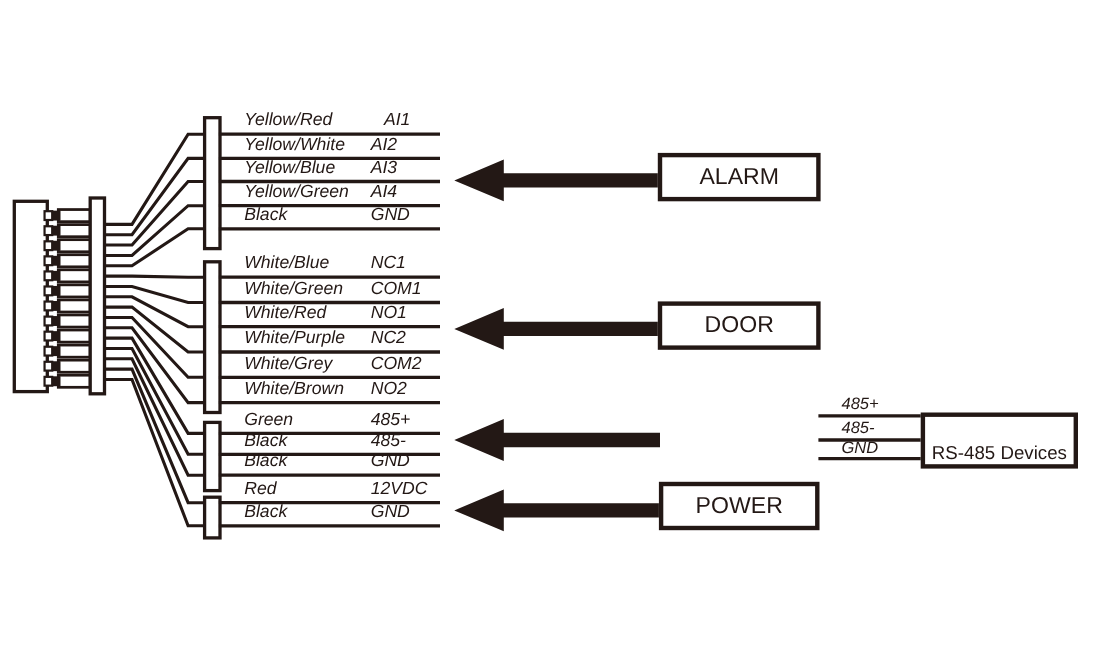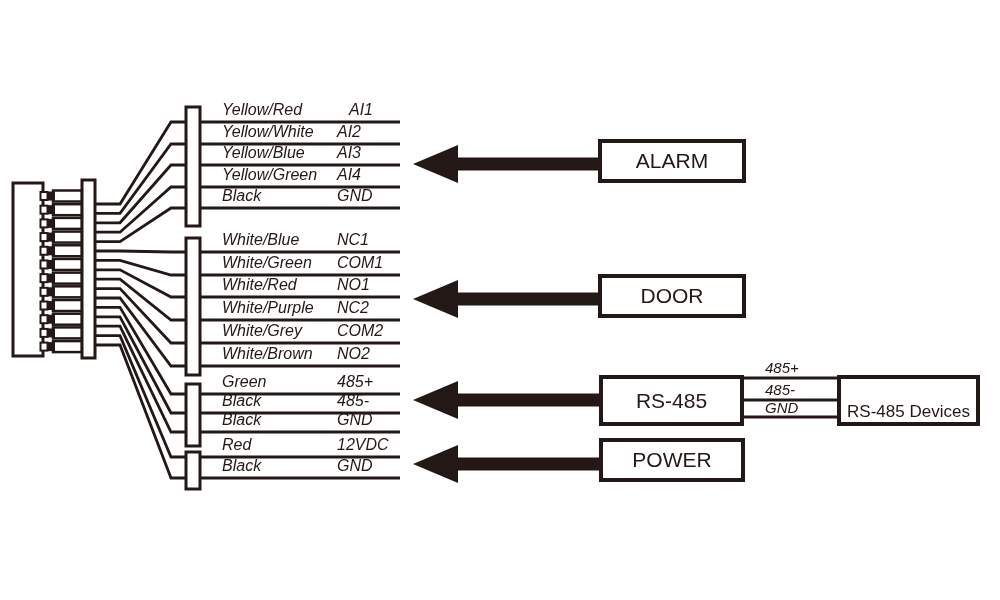--- a/index.html
+++ b/index.html
@@ -164,23 +164,20 @@
   <div class="wl" style="left:337px;top:436px">12VDC</div>
   <div class="wl" style="left:222px;top:457px">Black</div>
   <div class="wl" style="left:337px;top:457px">GND</div>
 
   <div class="box" style="left:598px;top:139px;width:148px;height:44px">
     <span>ALARM</span>
   </div>
   <div class="box" style="left:598px;top:274px;width:148px;height:44px">
     <span>DOOR</span>
   </div>
-  <div class="box" style="left:599px;top:375px;width:145px;height:51px">
-    <span>RS-485</span>
-  </div>
   <div class="box" style="left:599px;top:438px;width:146px;height:44px">
     <span>POWER</span>
   </div>
   <div class="box small" style="left:837px;top:375px;width:143px;height:51px">
     <span>RS-485 Devices</span>
   </div>
 
   <div class="wl lk" style="left:765px;top:360px">485+</div>
   <div class="wl lk" style="left:765px;top:382px">485-</div>
   <div class="wl lk" style="left:765px;top:400px">GND</div>

